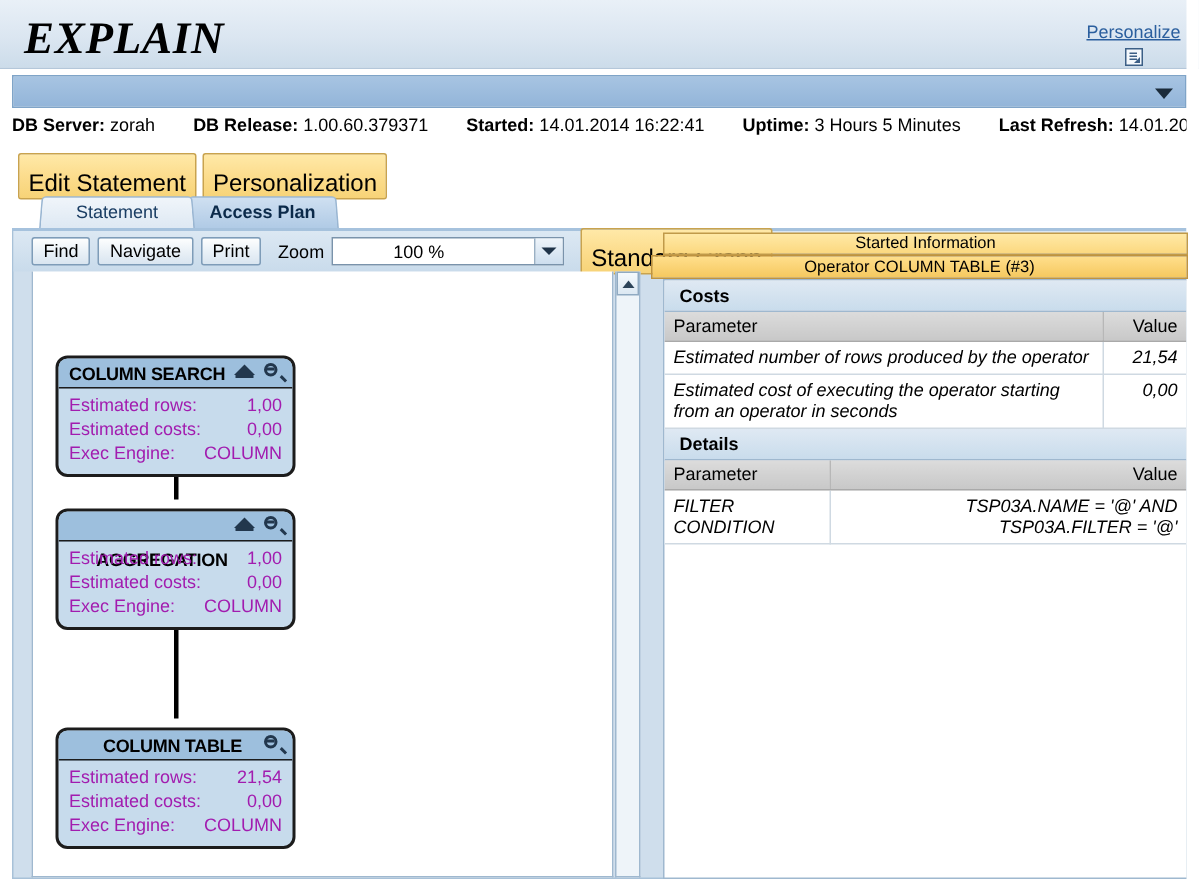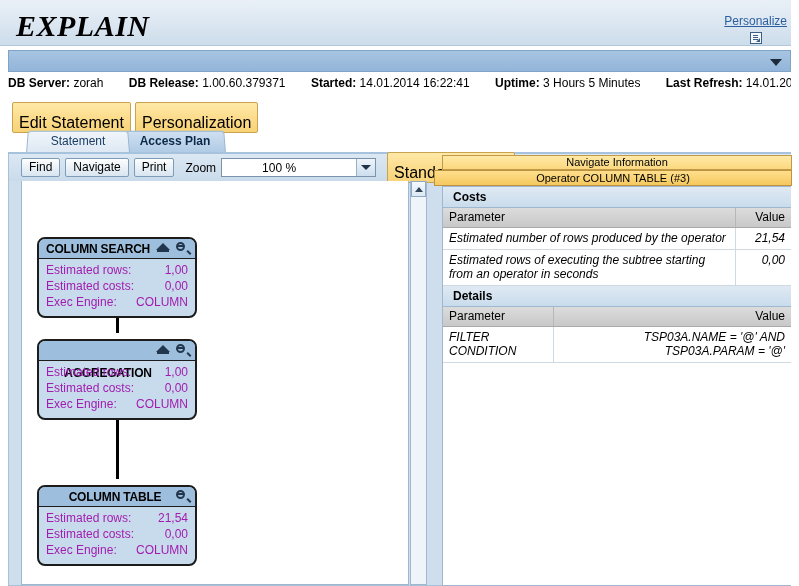--- a/index.html
+++ b/index.html
@@ -597,57 +597,57 @@
   </div>
 
   <div id="graph-vscroll">
     <div class="sb-up">
         <span class="up-caret"></span>
       </div>
   </div>
 
   <div id="detail-panel">
 
-    <div id="panel-tab-general">Navigate Information</div>
+    <div id="panel-tab-general">Started Information</div>
     <div id="panel-tab-operator">Operator COLUMN TABLE (#3)</div>
 
     <div id="panel-body">
 
       <div class="section-header">Costs</div>
       <table class="grid">
         <thead>
           <tr>
             <th>Parameter</th>
             <th class="right col-value-costs">Value</th>
           </tr>
         </thead>
         <tbody>
           <tr>
             <td>Estimated number of rows produced by the operator</td>
             <td class="right">21,54</td>
           </tr>
           <tr>
-            <td>Estimated rows of executing the subtree starting from an operator in seconds</td>
+            <td>Estimated cost of executing the operator starting from an operator in seconds</td>
             <td class="right">0,00</td>
           </tr>
         </tbody>
       </table>
 
       <div class="section-header">Details</div>
       <table class="grid">
         <thead>
           <tr>
             <th class="col-param-details">Parameter</th>
             <th class="right">Value</th>
           </tr>
         </thead>
         <tbody>
           <tr>
             <td>FILTER CONDITION</td>
-            <td class="right">TSP03A.NAME = '@' AND TSP03A.PARAM = '@'</td>
+            <td class="right">TSP03A.NAME = '@' AND TSP03A.FILTER = '@'</td>
           </tr>
         </tbody>
       </table>
 
     </div>
   </div>
 
 </div>
 
 <div id="page-right-edge"></div>

